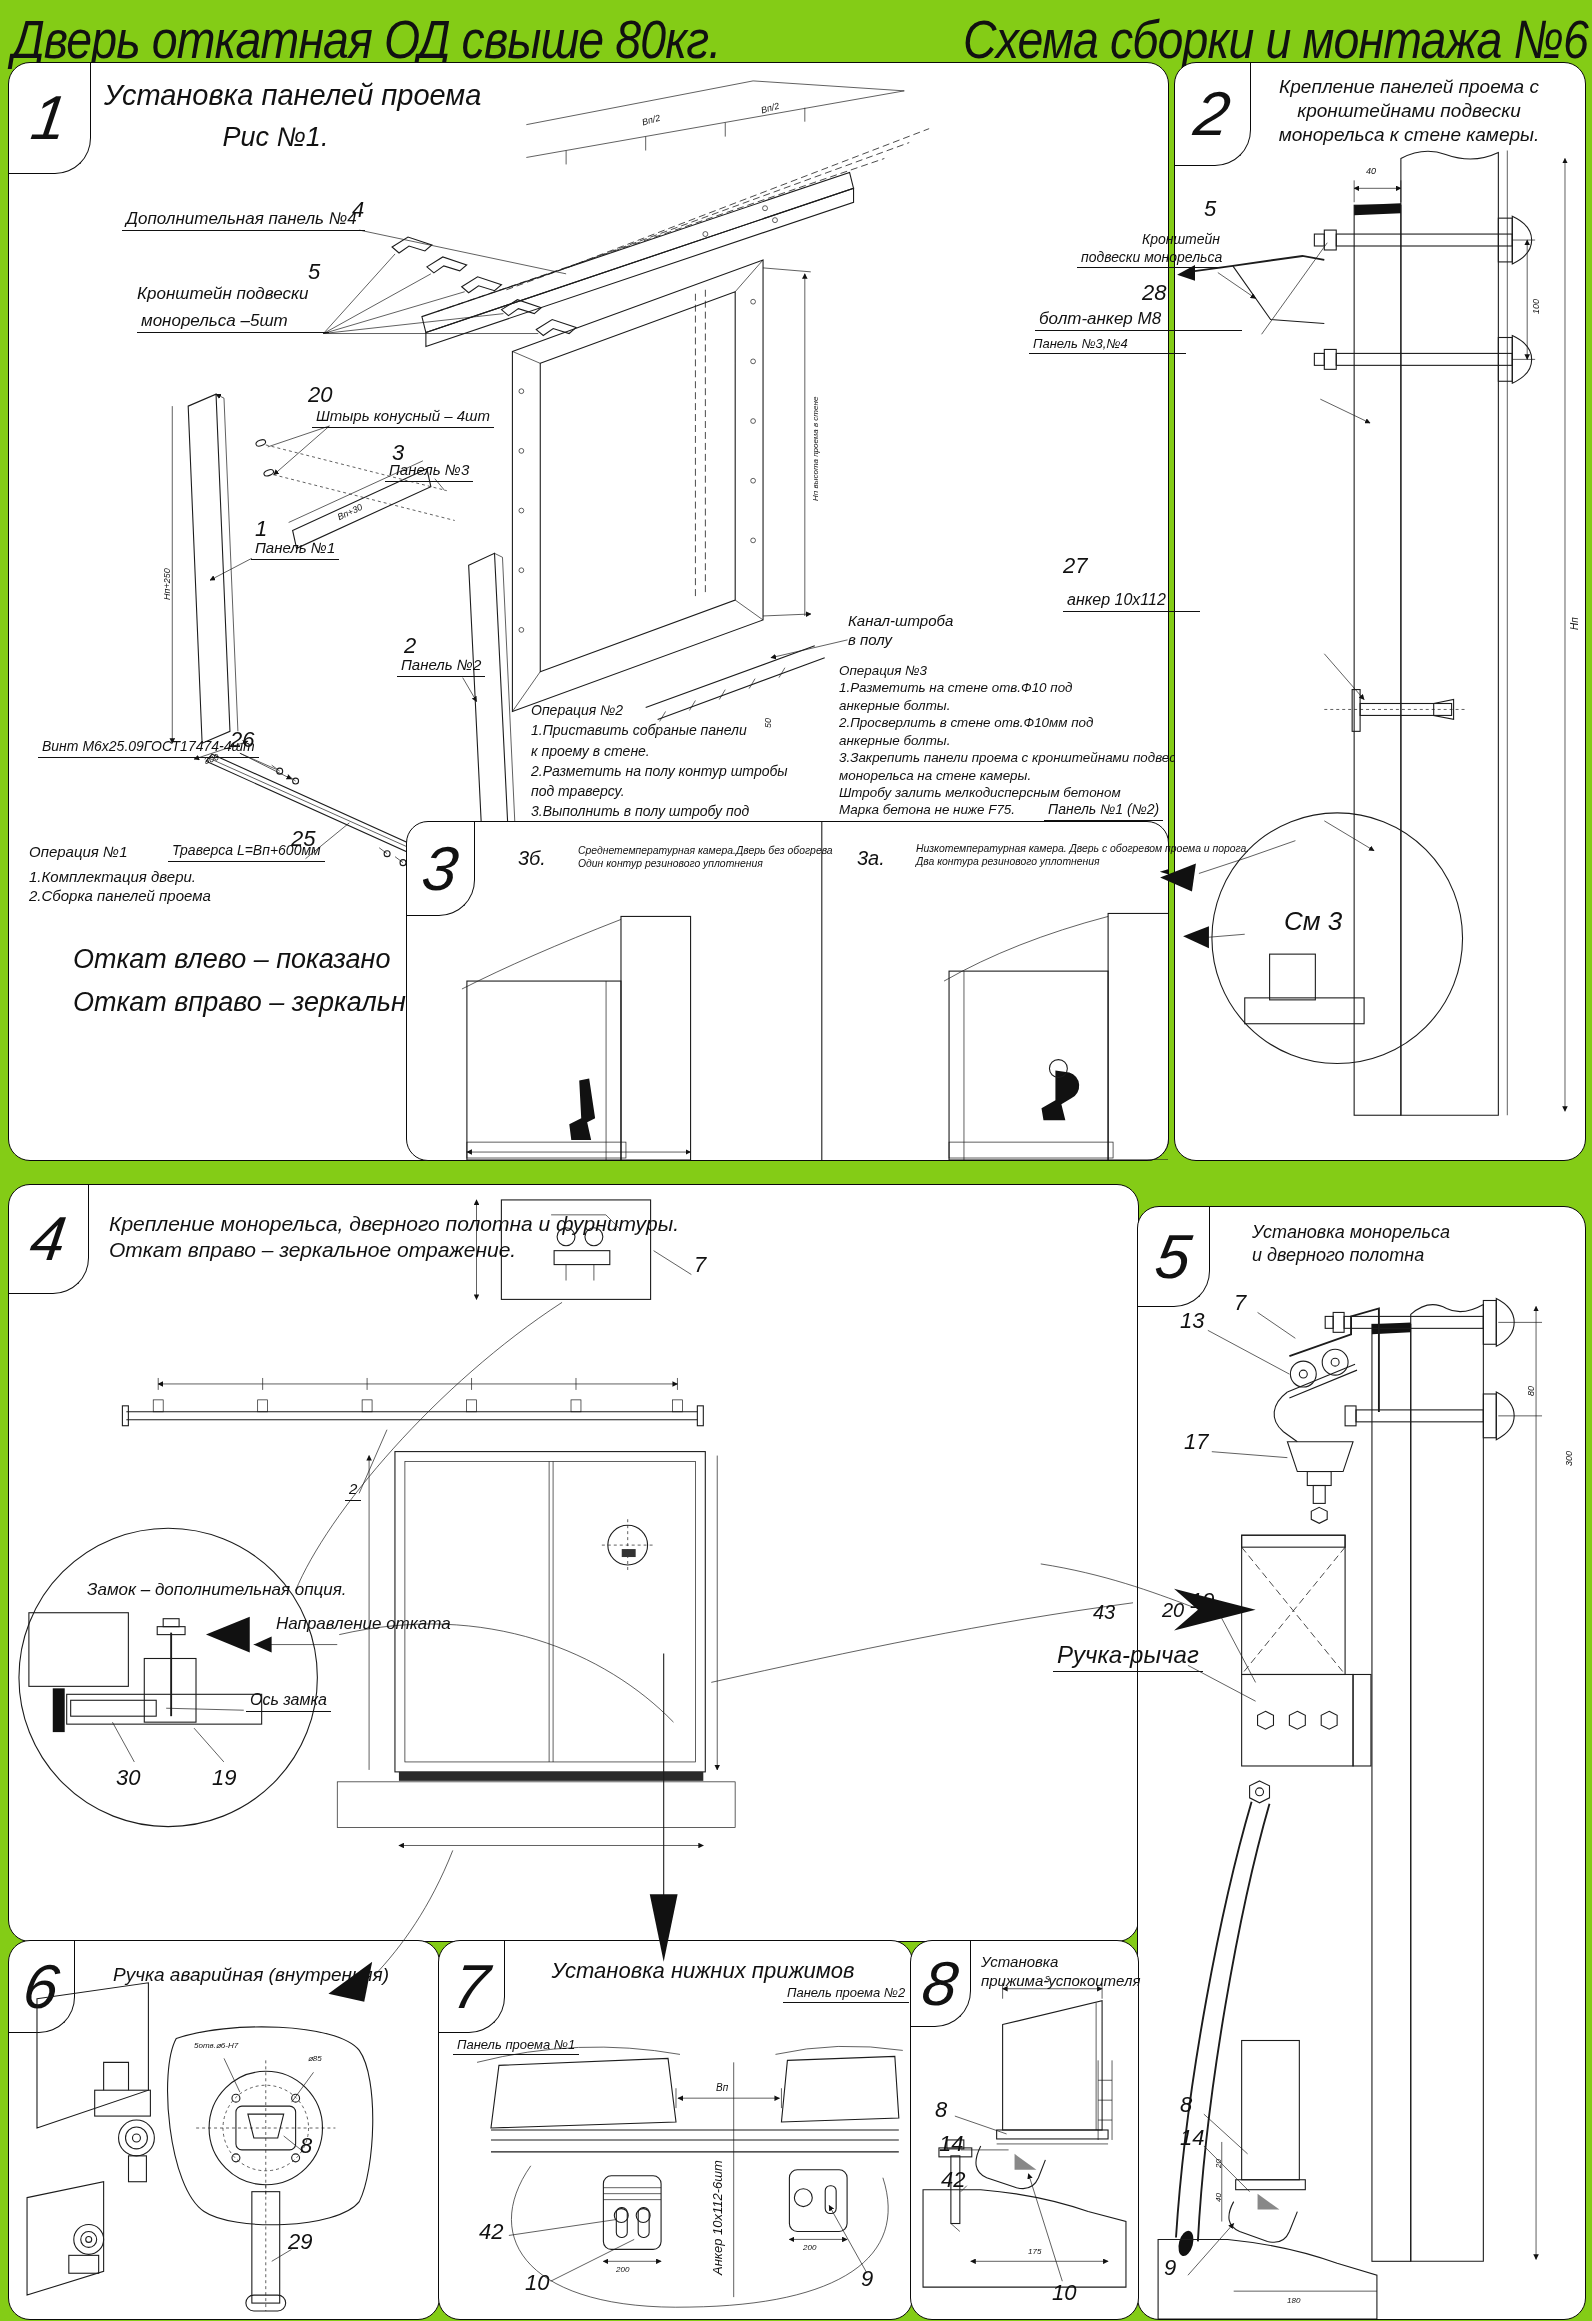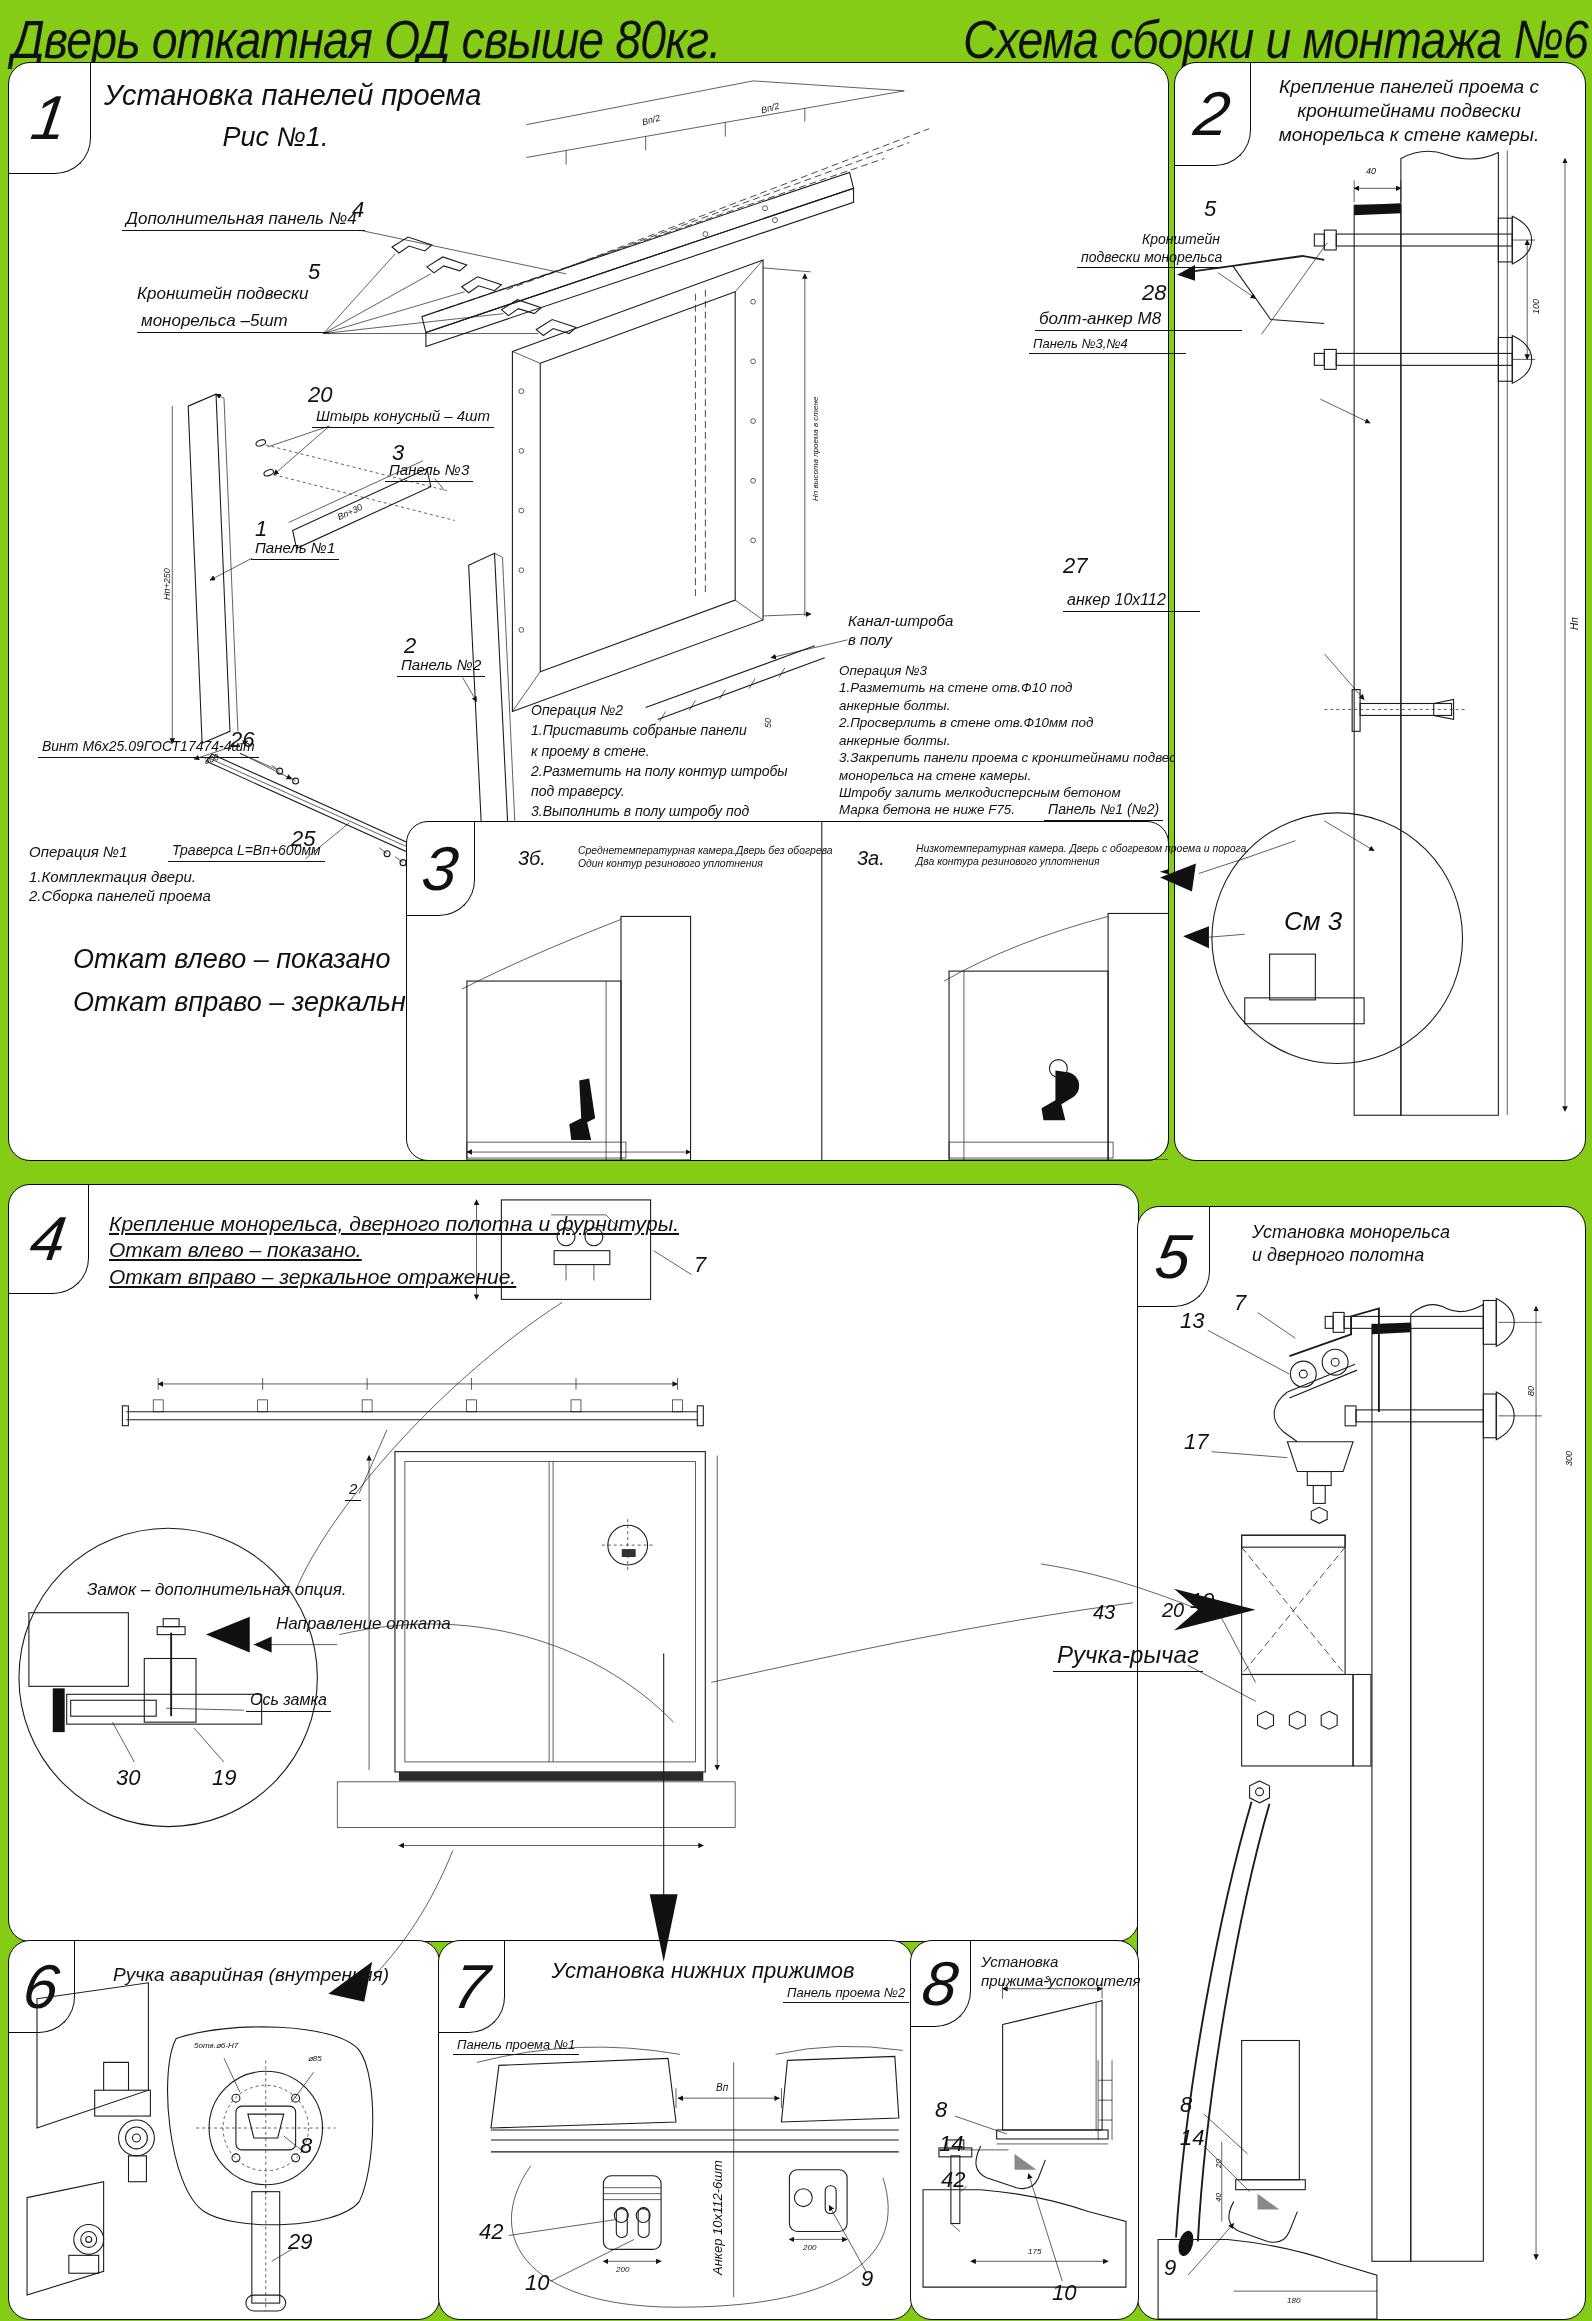--- a/index.html
+++ b/index.html
@@ -369,23 +369,22 @@
         <rect x="149" y="444" width="28" height="8" fill="#fff" class="s"></rect>
         <rect x="155" y="436" width="16" height="8" fill="#fff" class="s"></rect>
         <path class="t1" d="M126 580L104 540M216 580L186 546M236 528L158 526"></path>
         <polygon points="198,452 242,434 242,470" fill="#111"></polygon>
         <path class="t1" d="M246 462L330 462"></path>
           <polygon points="246,462 264,454 264,470" fill="#111"></polygon>
         <path class="t1" d="M332 452C480 418 600 470 668 540"></path>
       </g>
       <path class="t1" d="M706 500C850 468 980 440 1130 420"></path>
     </svg>
-    <div class="t" style="left:100px;top:26px;font-size:21px;text-decoration:underline;">
+    <div class="t" style="left:100px;top:26px;font-size:21px;">
       <div>Крепление монорельса, дверного полотна и фурнитуры.</div>
-        <div>Откат влево – показано.</div>
         <div>Откат вправо – зеркальное отражение.</div>
     </div>
     <div class="t num" style="left:685px;top:66px;">7</div>
     <div class="t u" style="left:336px;top:295px;font-size:15px;">2</div>
     <div class="t" style="left:78px;top:394px;font-size:17px;">Замок – дополнительная опция.</div>
     <div class="t" style="left:267px;top:428px;font-size:17px;">Направление отката</div>
     <div class="t u" style="left:237px;top:505px;font-size:16px;">Ось замка</div>
     <div class="t num" style="left:107px;top:579px;">30</div>
     <div class="t num" style="left:203px;top:579px;">19</div>
   </div>

